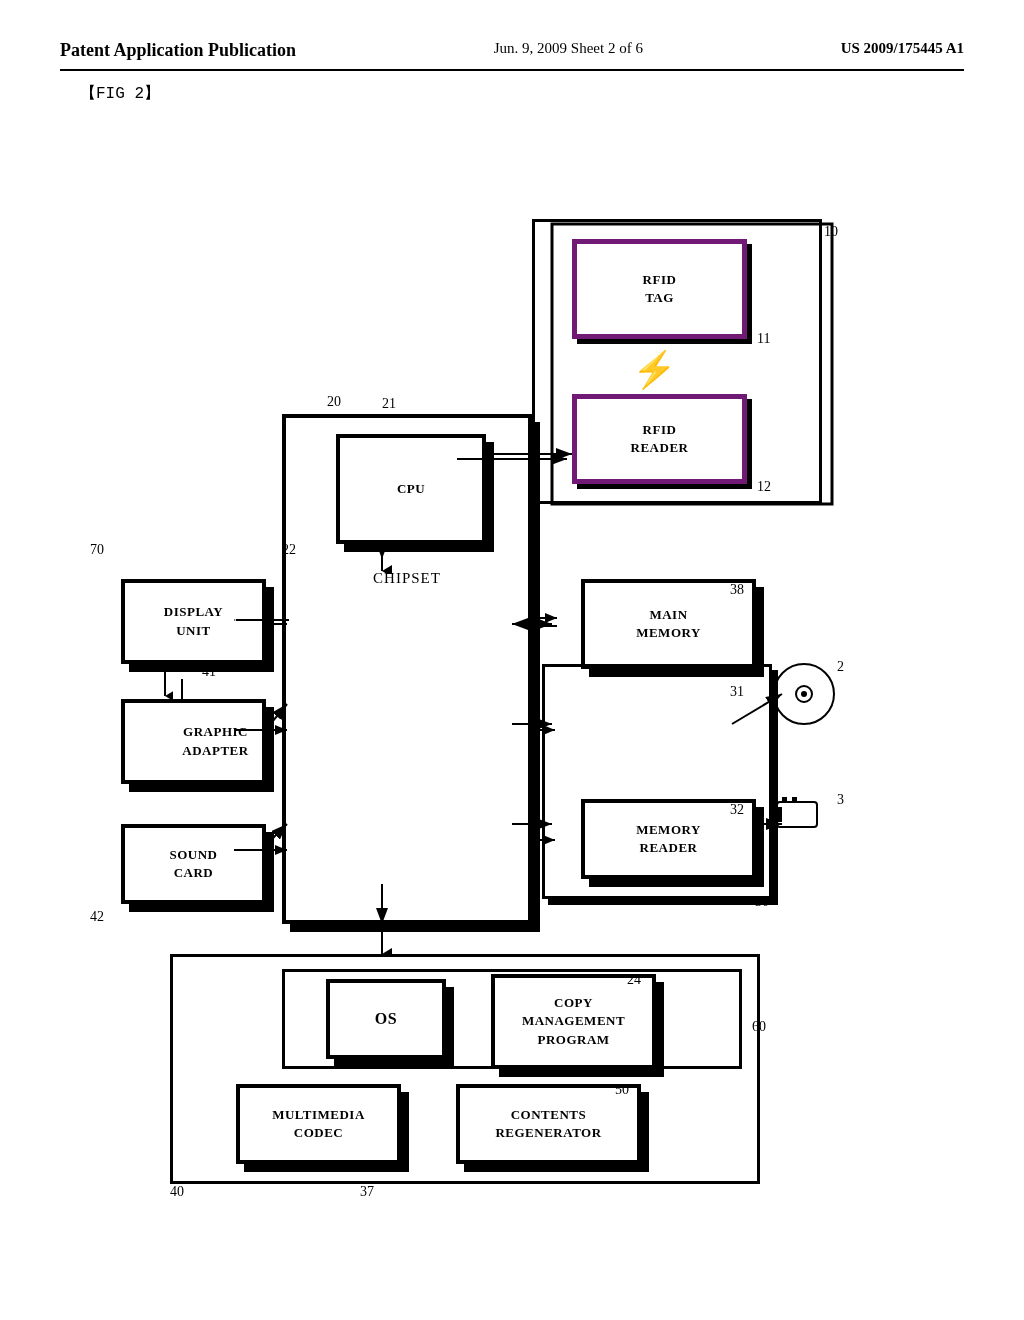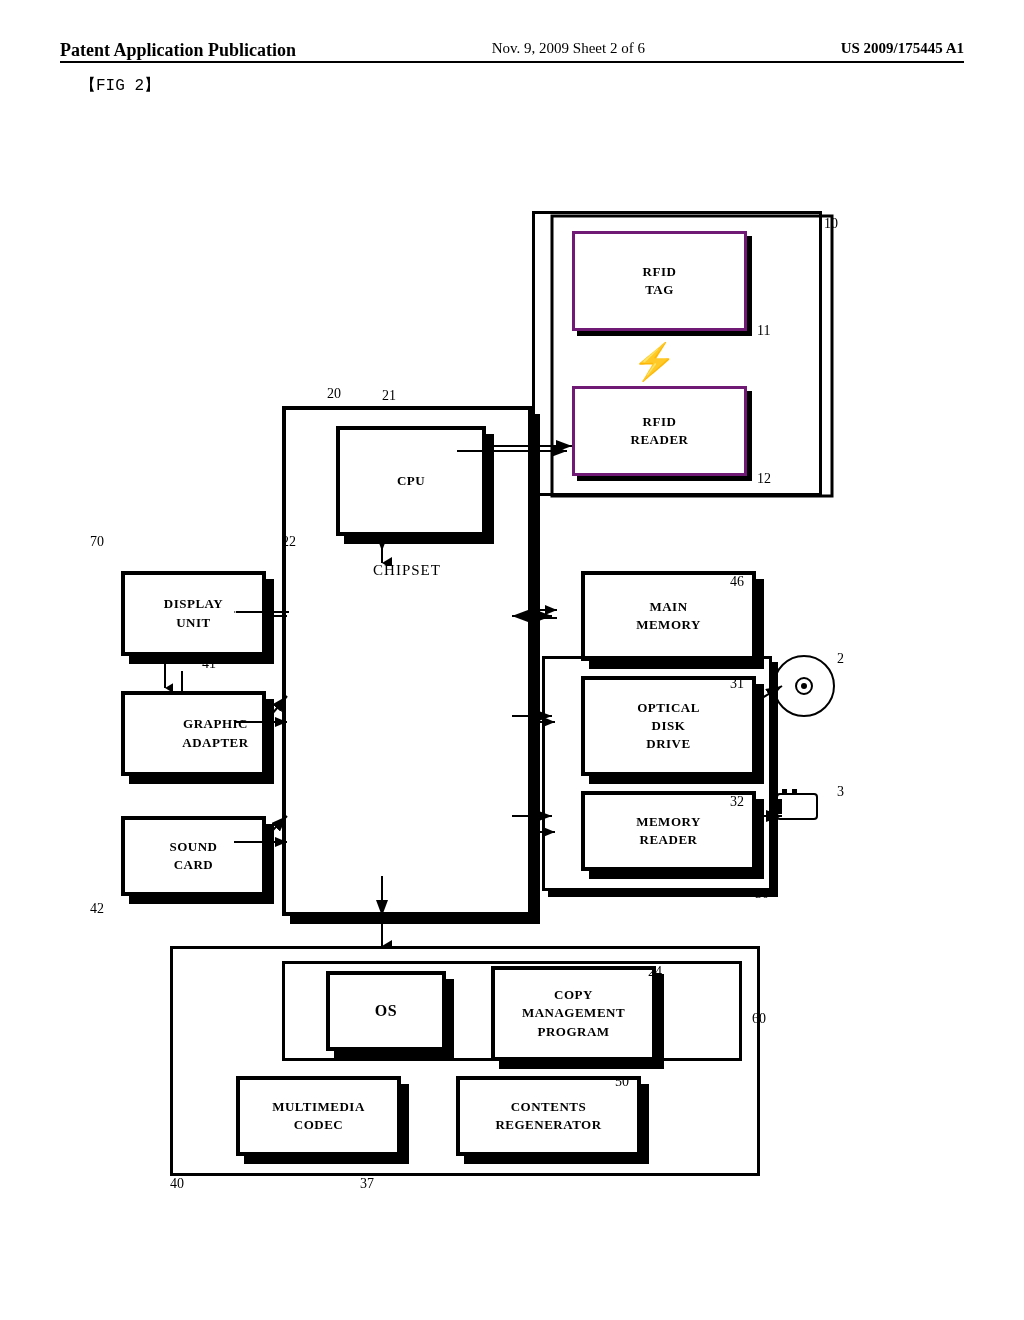--- a/index.html
+++ b/index.html
@@ -20,20 +20,21 @@
       background: #fff;
     }
 
     
     .header {
       display: flex;
       justify-content: space-between;
       align-items: flex-start;
       margin-bottom: 10px;
       border-bottom: 2px solid #000;
+      padding-bottom: 8px;
     }
     .header-left {
       font-weight: bold;
       font-size: 18px;
     }
     .header-center {
       font-size: 15px;
       text-align: center;
     }
     .header-right {
@@ -52,21 +53,21 @@
     .diagram {
       position: relative;
       width: 900px;
       height: 1100px;
       margin: 0 auto;
     }
 
     
     .box {
       position: absolute;
-      border: 3px solid #701a75;
+      border: 5px solid #701a75;
       background: #fff;
       display: flex;
       align-items: center;
       justify-content: center;
       text-align: center;
       font-size: 13px;
       font-weight: bold;
       letter-spacing: 0.5px;
       line-height: 1.4;
       box-shadow: 5px 5px 0px #000;
@@ -94,21 +95,21 @@
     }
 
   </style>
 </head>
 <body>
 
 <div class="page">
 
   <div class="header">
     <div class="header-left">Patent Application Publication</div>
-    <div class="header-center">Nov. 9, 2009    Sheet 2 of 6</div>
+    <div class="header-center">Jun. 9, 2009    Sheet 2 of 6</div>
     <div class="header-right">US 2009/175445 A1</div>
   </div>
 
   <div class="fig-label">【FIG 2】</div>
 
   <div class="diagram">
 
     <svg class="svg-overlay" viewBox="0 0 900 1100">
       <defs>
         <marker id="arrowhead" markerWidth="8" markerHeight="6" refX="8" refY="3" orient="auto">
@@ -171,23 +172,22 @@
     <div class="ref" style="left:320px; top:272px;">21</div>
 
     <div class="ref" style="left:220px; top:418px;">22</div>
 
     <div style="position:absolute; left:235px; top:424px; width:220px; height:60px; display:flex; align-items:center; justify-content:center; font-weight:normal; font-size:15px; letter-spacing:1px;">CHIPSET</div>
 
     <div class="ref" style="left:320px; top:795px;">23</div>
 
     <div class="box box-thick" style="left:490px; top:455px; width:175px; height:90px;">MAIN<br>MEMORY</div>
 
-    <div class="ref" style="left:668px; top:458px;">46</div>
-
-    <div class="box box-thick" style="left:490px; top:560px; width:175px; height:100px;">OPTICAL<br>DISK<br>DRIVE</div>
+    <div class="ref" style="left:668px; top:458px;">38</div>
+
 
     <div class="ref" style="left:668px; top:560px;">31</div>
 
     <div class="box box-thick" style="left:490px; top:675px; width:175px; height:80px;">MEMORY<br>READER</div>
 
     <div class="ref" style="left:668px; top:678px;">32</div>
 
     <svg style="position:absolute; left:710px; top:538px; width:65px; height:65px;" viewBox="0 0 65 65">
       <ellipse cx="32" cy="32" rx="30" ry="30" fill="none" stroke="#000" stroke-width="2"></ellipse>
       <ellipse cx="32" cy="32" rx="8" ry="8" fill="none" stroke="#000" stroke-width="2"></ellipse>
@@ -312,21 +312,21 @@
     <div class="ref" style="left:28px; top:785px;">42</div>
 
     <div style="position:absolute; left:108px; top:830px; width:590px; height:230px; border:3px solid #000;"></div>
 
     <div style="position:absolute; left:220px; top:845px; width:460px; height:100px; border:3px solid #000;"></div>
 
     <div class="box box-thick" style="left:235px; top:855px; width:120px; height:80px; font-size:16px;">OS</div>
 
     <div class="box box-thick" style="left:400px; top:850px; width:165px; height:95px;font-family:Liberation Serif, serif;">COPY<br>MANAGEMENT<br>PROGRAM</div>
 
-    <div class="ref" style="left:565px; top:848px;margin-left:21px;">24</div>
+    <div class="ref" style="left:565px; top:848px;">24</div>
 
     <div class="box box-thick" style="left:365px; top:960px; width:185px; height:80px;">CONTENTS<br>REGENERATOR</div>
 
     <div class="box box-thick" style="left:145px; top:960px; width:165px; height:80px;">MULTIMEDIA<br>CODEC</div>
 
     <div class="ref" style="left:553px; top:958px;">50</div>
 
     <div class="ref" style="left:690px; top:895px;">60</div>
 
     <div class="ref" style="left:108px; top:1060px;">40</div>

